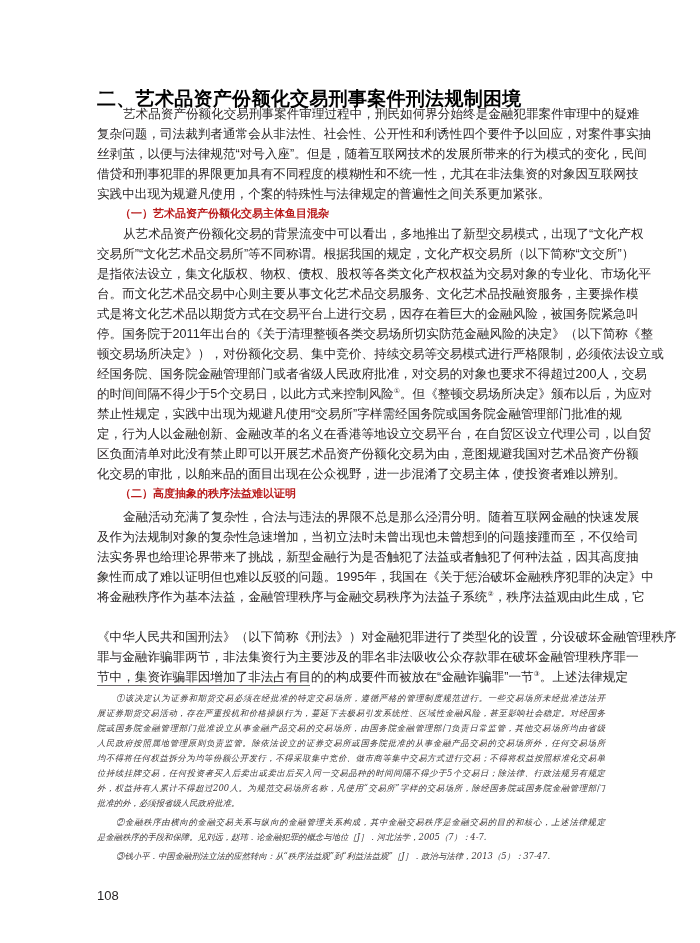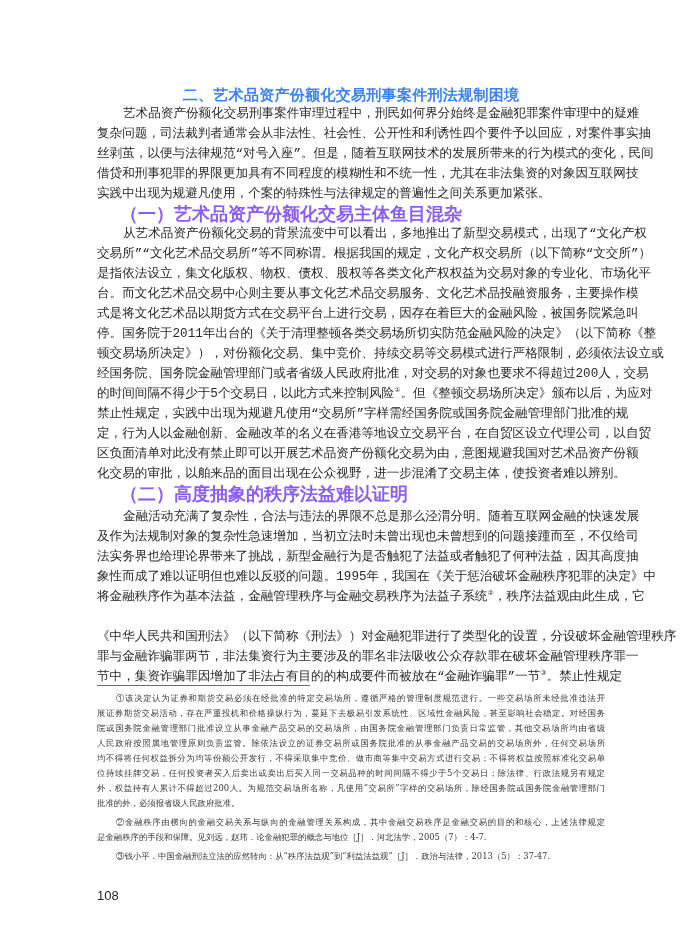--- a/index.html
+++ b/index.html
@@ -1,37 +1,37 @@
 <!DOCTYPE html>
 <html><head>
 <meta charset="utf-8">
 <style>
   html, body { margin: 0; padding: 0; background: #ffffff; }
   body { width: 700px; height: 943px; position: relative; overflow: hidden; color: #231f20; }
   .page { position: absolute; left: 0; top: 0; width: 700px; height: 943px; background: #ffffff; }
   .section-title {
-    position: absolute; left: 97px; top: 86px; width: 508px; text-align: center;
-    font-family: "DejaVu Sans", sans-serif; font-weight: bold; font-size: 15px; letter-spacing: 0.3px; color: #3b82f6;
+    position: absolute; left: 97px; top: 86px; width: 508px; 
+    font-family: "DejaVu Sans", sans-serif; font-weight: bold; font-size: 19px; letter-spacing: 0.3px; color: #000000;
   }
   .line {
     position: absolute; left: 97px; width: 508px; height: 20px;
-    font-family: Liberation Mono, monospace; font-size: 12.6px; line-height: 20px;
+    font-family: Liberation Sans, sans-serif; font-size: 12.6px; line-height: 20px;
     white-space: nowrap; text-align: justify; text-align-last: justify; color: #2a2627;
   }
   .line.indent { left: 123px; width: 482px; }
   .line.last { text-align-last: left; }
   .subheading {
     position: absolute; left: 120px; height: 20px; line-height: 20px;
-    font-family: "DejaVu Sans", sans-serif; font-weight: bold; font-size: 18px; color: #8b5cf6; white-space: nowrap;
+    font-family: "DejaVu Sans", sans-serif; font-weight: bold; font-size: 11px; color: #b91c1c; white-space: nowrap;
   }
   .divider { position: absolute; left: 97px; top: 685px; width: 213px; height: 1px; background: #6d6a6b; }
   .fn {
     position: absolute; left: 97px; width: 508px; height: 14px;
     font-family: "DejaVu Serif", serif; font-size: 8.4px; line-height: 14px;
-    white-space: nowrap; text-align: justify; text-align-last: justify; color: #3a3637;
+    white-space: nowrap; text-align: justify; text-align-last: justify; color: #3a3637; font-style: italic;
   }
   .fn.indent { left: 116px; width: 489px; }
   .fn.last { text-align-last: left; }
   .page-number {
     position: absolute; left: 97px; top: 888px; font-family: Liberation Sans, sans-serif; font-size: 13px; color: #231f20;
   }
   sup { font-size: 7px; line-height: 0; }
 </style>
 </head>
 <body>
@@ -67,21 +67,21 @@
   <div class="line indent" style="top:507px">金融活动充满了复杂性，合法与违法的界限不总是那么泾渭分明。随着互联网金融的快速发展</div>
   <div class="line" style="top:527px">及作为法规制对象的复杂性急速增加，当初立法时未曾出现也未曾想到的问题接踵而至，不仅给司</div>
   <div class="line" style="top:547px">法实务界也给理论界带来了挑战，新型金融行为是否触犯了法益或者触犯了何种法益，因其高度抽</div>
   <div class="line" style="top:567px">象性而成了难以证明但也难以反驳的问题。1995年，我国在《关于惩治破坏金融秩序犯罪的决定》中</div>
   <div class="line" style="top:587px">
     <span>将金融秩序作为基本法益，金融管理秩序与金融交易秩序为法益子系统</span><sup>②</sup><span>，秩序法益观由此生成，它</span>
   </div>
   <div class="line" style="top:627px">《中华人民共和国刑法》（以下简称《刑法》）对金融犯罪进行了类型化的设置，分设破坏金融管理秩序</div>
   <div class="line" style="top:647px">罪与金融诈骗罪两节，非法集资行为主要涉及的罪名非法吸收公众存款罪在破坏金融管理秩序罪一</div>
   <div class="line" style="top:667px">
-    <span>节中，集资诈骗罪因增加了非法占有目的的构成要件而被放在“金融诈骗罪”一节</span><sup>③</sup><span>。禁止性规定</span>
+    <span>节中，集资诈骗罪因增加了非法占有目的的构成要件而被放在“金融诈骗罪”一节</span><sup>③</sup><span>。上述法律规定</span>
   </div>
 
   <div class="divider"></div>
 
   <div class="fn indent" style="top:691px">①该决定认为证券和期货交易必须在经批准的特定交易场所，遵循严格的管理制度规范进行。一些交易场所未经批准违法开</div>
   <div class="fn" style="top:706px">展证券期货交易活动，存在严重投机和价格操纵行为，蔓延下去极易引发系统性、区域性金融风险，甚至影响社会稳定。对经国务</div>
   <div class="fn" style="top:721px">院或国务院金融管理部门批准设立从事金融产品交易的交易场所，由国务院金融管理部门负责日常监管，其他交易场所均由省级</div>
   <div class="fn" style="top:736px">人民政府按照属地管理原则负责监管。除依法设立的证券交易所或国务院批准的从事金融产品交易的交易场所外，任何交易场所</div>
   <div class="fn" style="top:751px">均不得将任何权益拆分为均等份额公开发行，不得采取集中竞价、做市商等集中交易方式进行交易；不得将权益按照标准化交易单</div>
   <div class="fn" style="top:766px">位持续挂牌交易，任何投资者买入后卖出或卖出后买入同一交易品种的时间间隔不得少于5个交易日；除法律、行政法规另有规定</div>

